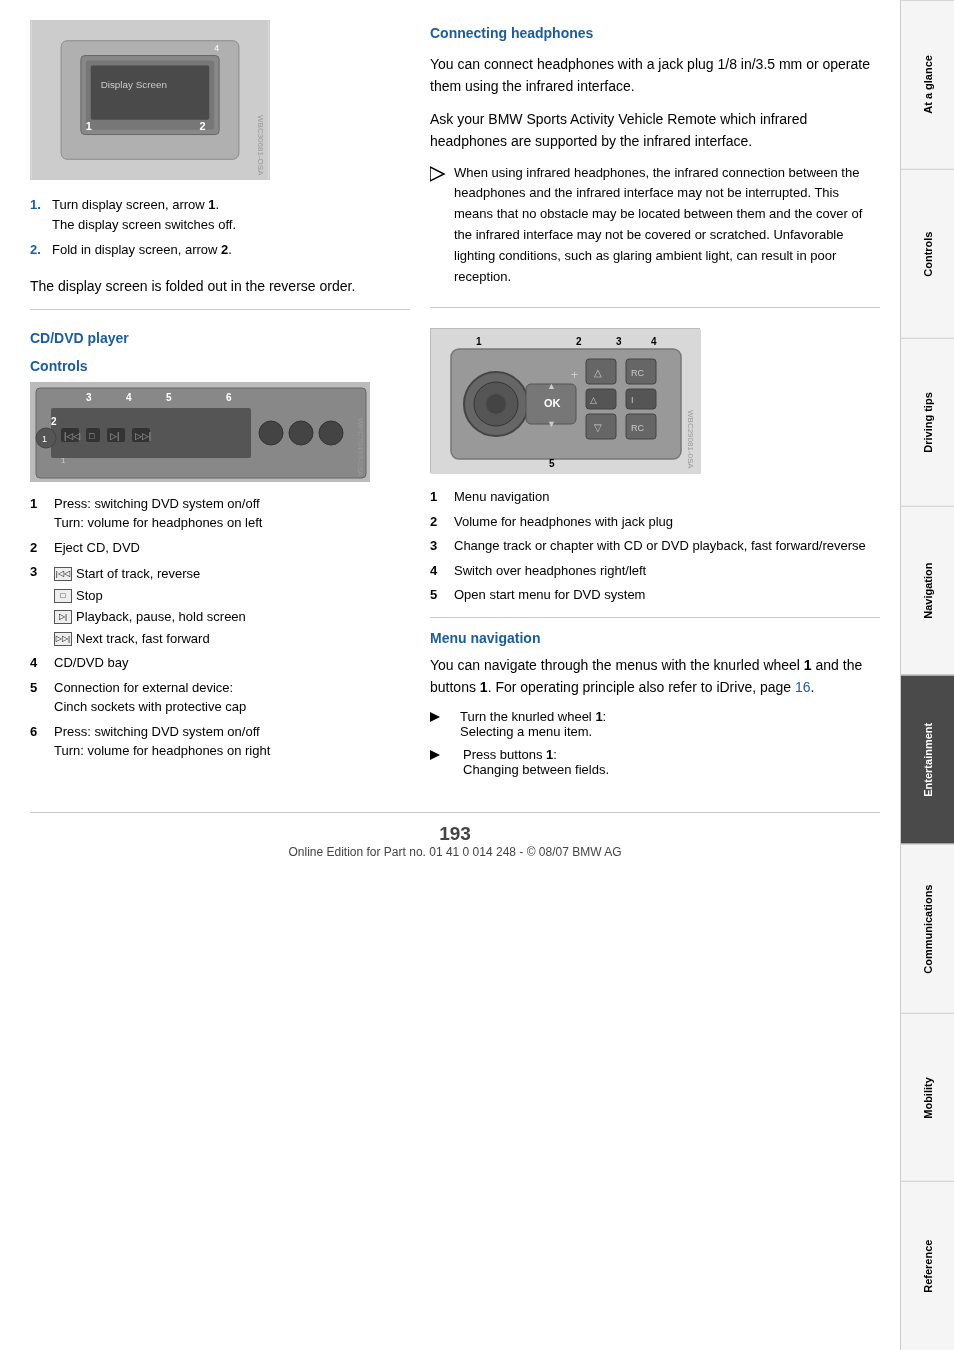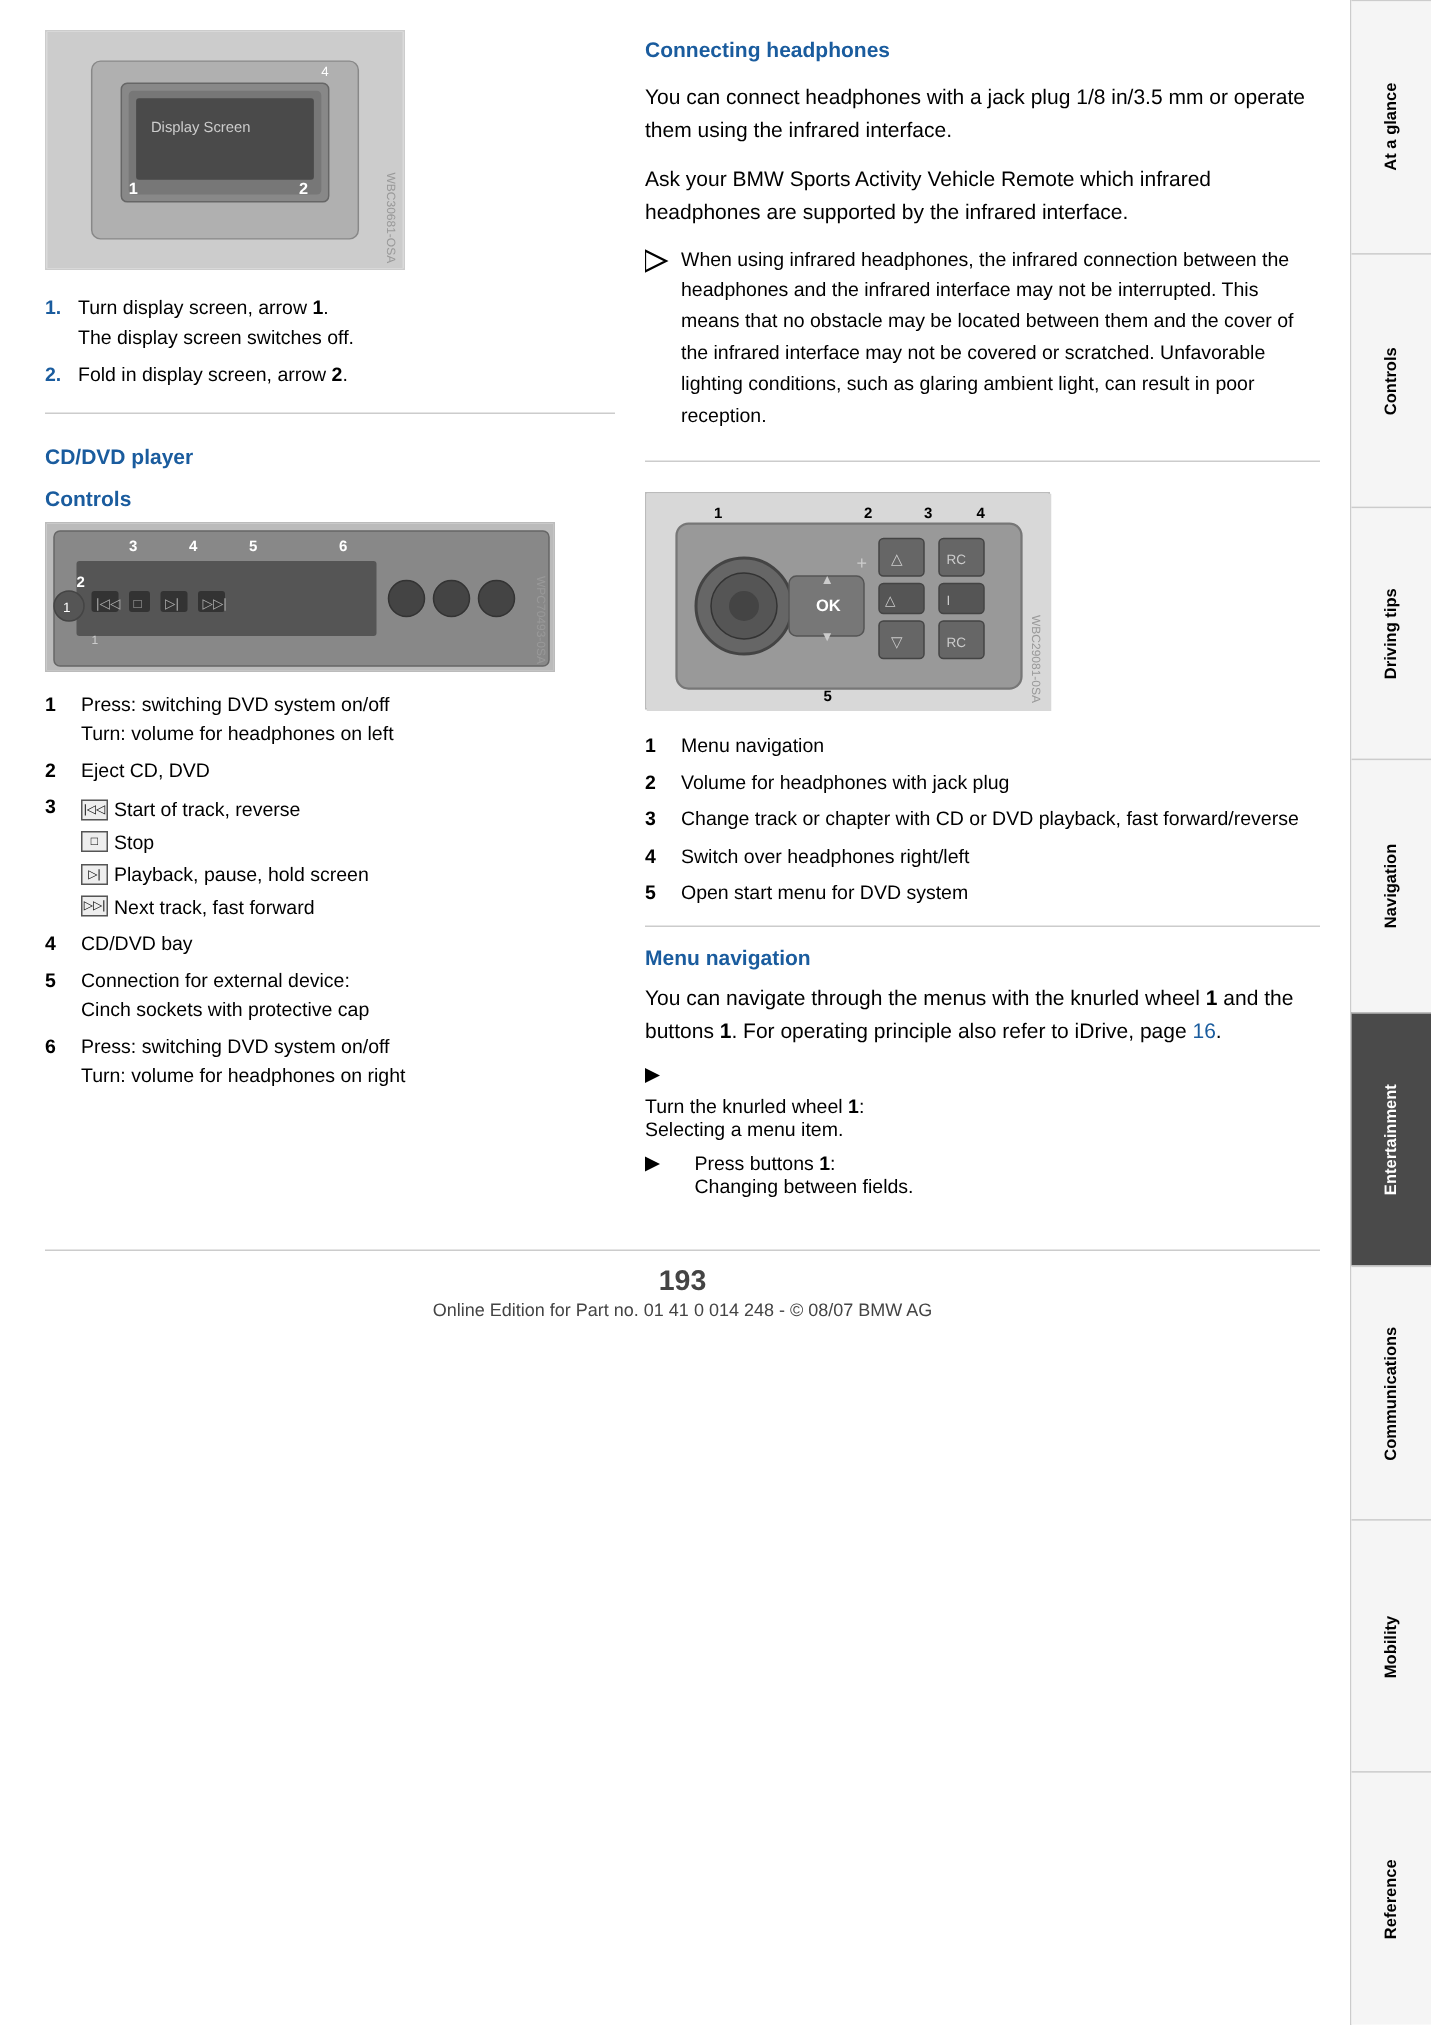--- a/index.html
+++ b/index.html
@@ -302,20 +302,21 @@
               <span style="padding-left:0;">The display screen switches off.</span>
             </span>
           </li>
           <li>
             <span class="step-num" style="color:#1a5c9e;">2.</span>
             <span class="step-text">
               Fold in display screen, arrow <strong>2</strong>.
             </span>
           </li>
         </ul>
+        <p>The display screen is folded out in the reverse order.</p>
 
         <hr class="divider">
 
         <div class="cdvd-section">
           <div class="section-heading">CD/DVD player</div>
           <div class="sub-heading">Controls</div>
 
           <div class="control-panel-image">
             <svg viewBox="0 0 340 100" xmlns="http://www.w3.org/2000/svg" width="340" height="100">
               <rect width="340" height="100" fill="#bbb"></rect>
@@ -494,21 +495,21 @@
 
           <hr class="divider">
 
           <div class="sub-section">
             <div class="sub-heading">Menu navigation</div>
             <p>
               You can navigate through the menus with the knurled wheel <strong>1</strong> and the buttons <strong>1</strong>. For operating principle also refer to iDrive, page <a href="#">16</a>.
             </p>
 
             <div class="step-list">
-              <div style="display:flex;gap:4px;margin-bottom:8px;align-items:flex-start;flex-direction:column;">
+              <div style="display:flex;gap:20px;margin-bottom:8px;align-items:flex-start;">
                 <span style="margin-top:2px;">
                   <svg width="10" height="12" viewBox="0 0 10 12">
                       <polygon points="0,1 10,6 0,11" fill="#000"></polygon>
                     </svg>
                 </span>
                 <span>
                   Turn the knurled wheel <strong>1</strong>:<br>
                   Selecting a menu item.
                 </span>
               </div>

